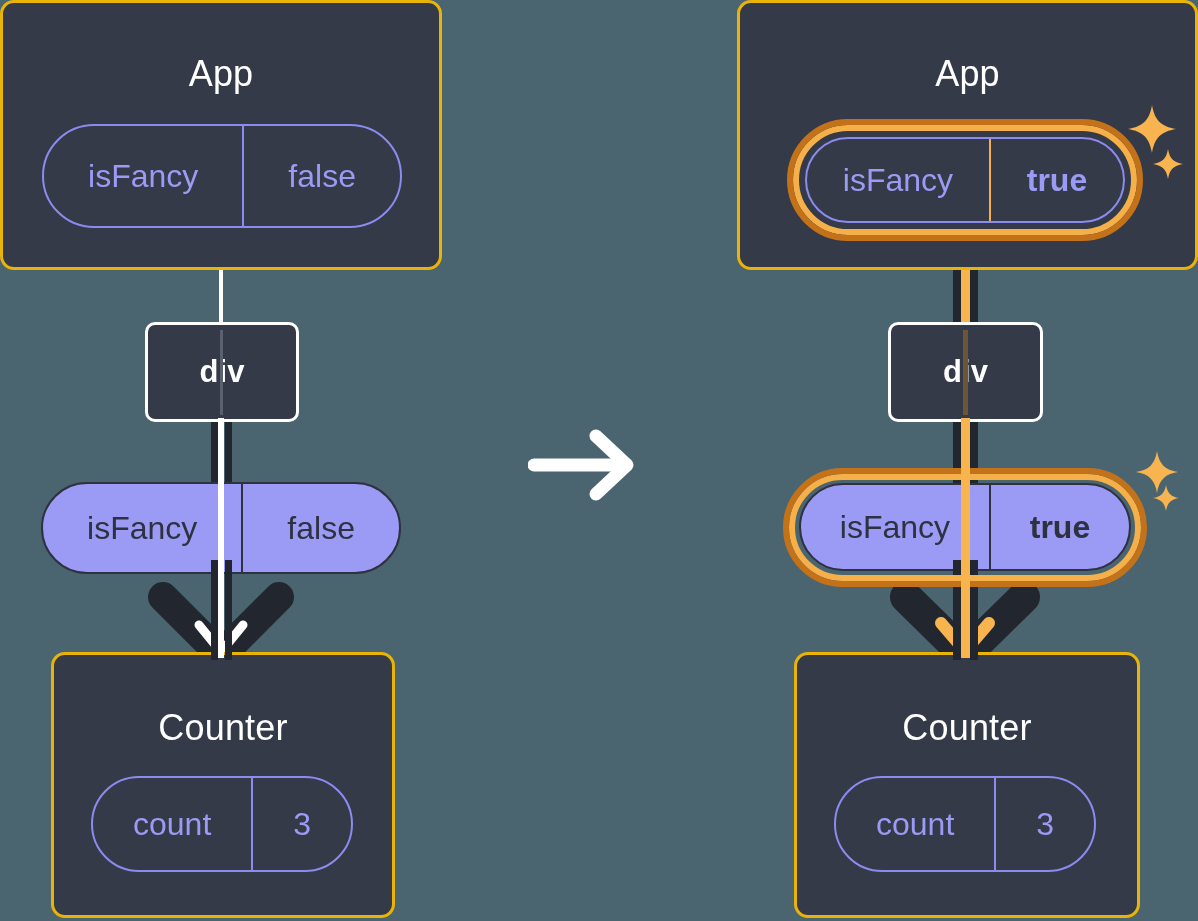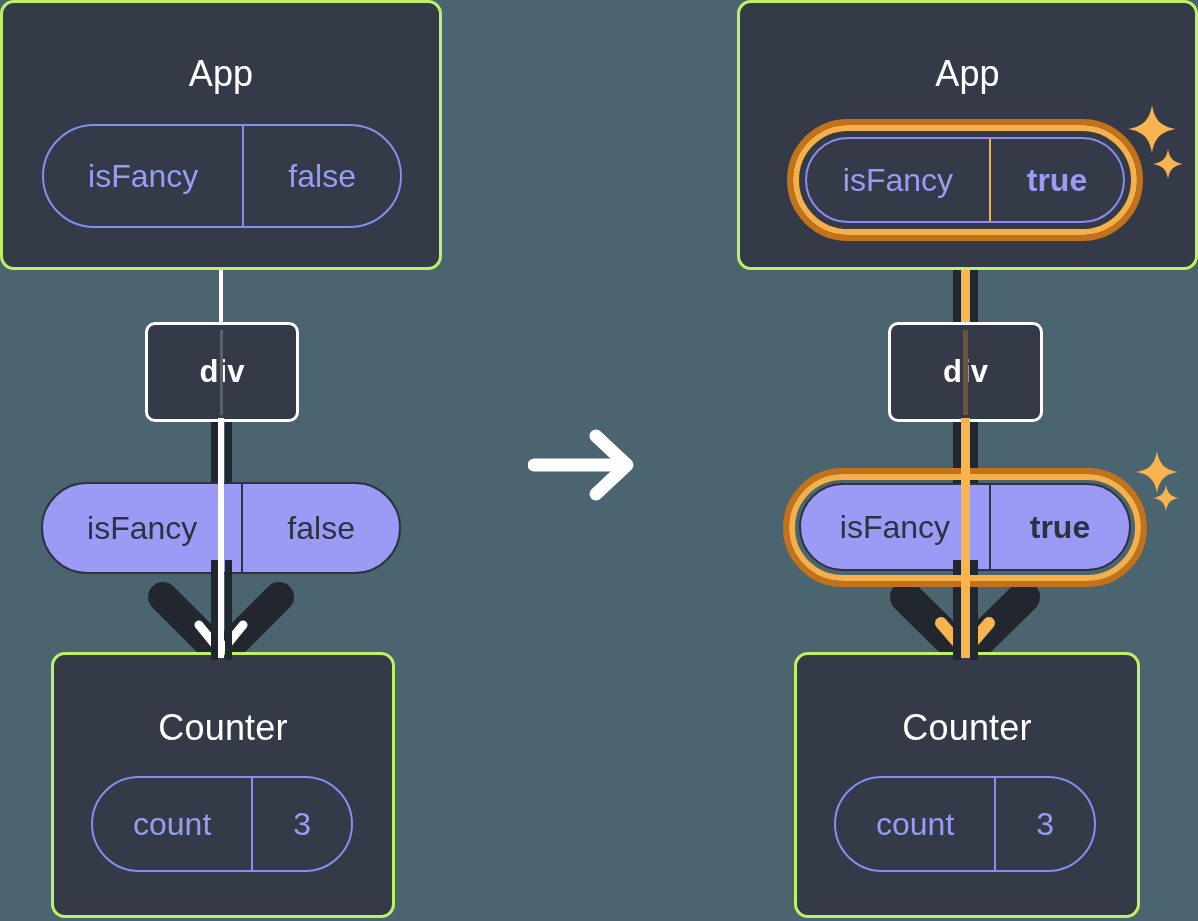--- a/index.html
+++ b/index.html
@@ -16,21 +16,21 @@
   }
   .stage {
     position: absolute;
     inset: 0;
   }
 
   
   .comp-box {
     position: absolute;
     background: #343a47;
-    border: 3px solid #bef264;
+    border: 3px solid #eab308;
     border-radius: 14px;
     box-sizing: border-box;
     z-index: 5;
   }
   .comp-title {
     position: absolute;
     left: 0;
     right: 0;
     text-align: center;
     color: #ffffff;

